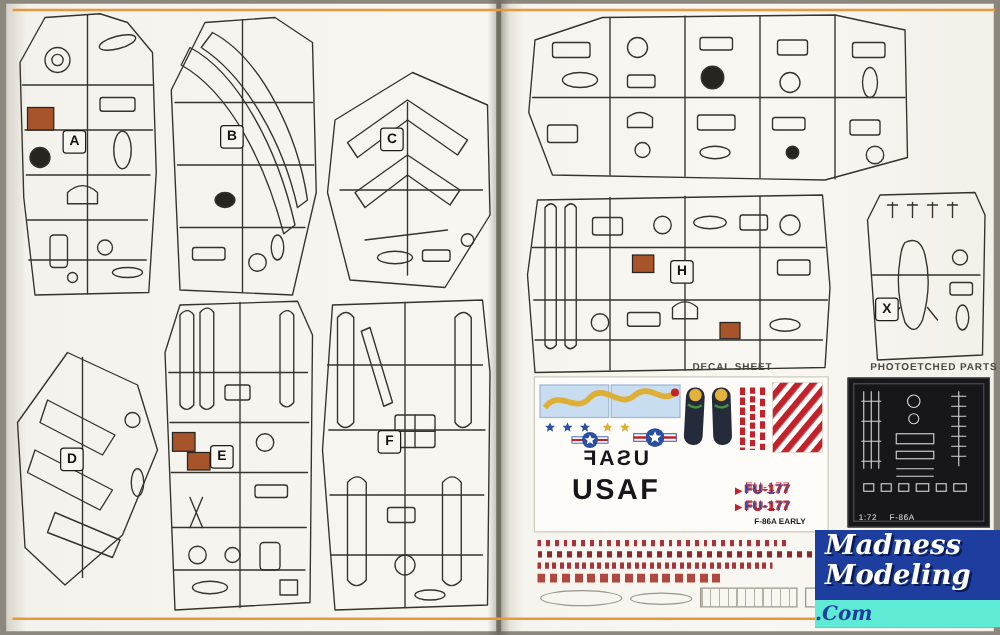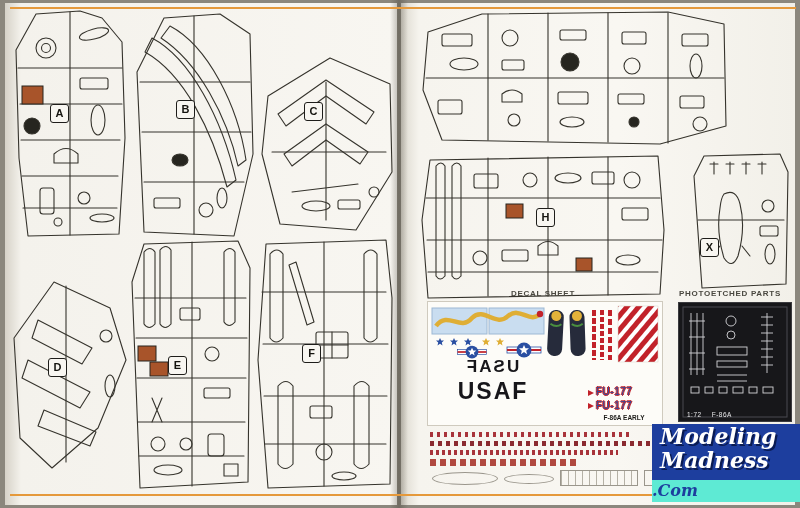--- a/index.html
+++ b/index.html
@@ -7,21 +7,21 @@
   .page{position:absolute;top:3px;bottom:3px;}
   .page.left{left:5px;width:392px;background:linear-gradient(90deg,#d6d2c8 0,#f4f2ec 16px,#f8f6f1 100%);}
   .page.right{left:401px;width:394px;background:linear-gradient(90deg,#dcd8ce 0,#f6f4ee 18px,#f9f7f2 55%,#f2f0e9 100%);}
   .gutter{position:absolute;left:390px;top:0;width:18px;height:100%;z-index:2;background:linear-gradient(90deg,rgba(55,50,40,0) 0,rgba(55,50,40,.32) 50%,rgba(55,50,40,0) 100%);}
   .rule{position:absolute;height:2px;background:#e5993b;z-index:3;}
   .rule.top{left:10px;right:4px;top:7px;}
   .rule.bottom{left:10px;right:4px;top:494px;}
   .sprue-svg{position:absolute;}
   .sln{stroke:#35332c;fill:none;stroke-width:1.1;stroke-linejoin:round;stroke-linecap:round;}
   .badge{position:absolute;width:17px;height:17px;border:1.6px solid #1e1d1a;border-radius:3px;background:#f8f6f1;color:#15140f;font-weight:bold;font-size:11px;line-height:17px;text-align:center;z-index:4;}
-  .sec-title{position:absolute;font-size:8px;letter-spacing:.7px;color:#4a4840;font-weight:bold;text-align:center;z-index:3;}
+  .sec-title{position:absolute;font-size:8px;letter-spacing:.7px;color:#4a4840;font-weight:bold;text-align:right;z-index:3;}
   .decal-sheet{position:absolute;left:428px;top:302px;width:234px;height:123px;background:#fdfcf8;box-shadow:0 0 0 1px #cfcabe;z-index:3;}
   .decal-art{position:absolute;left:0;top:0;}
   .usaf{position:absolute;font-weight:800;color:#17161a;letter-spacing:2px;white-space:nowrap;}
   .usaf.row1{left:4px;top:55px;width:120px;font-size:17px;transform:scaleX(-1);text-align:center;}
   .usaf.row2{left:0px;top:76px;width:130px;font-size:23px;text-align:center;}
   .fu-code{position:absolute;left:168px;font-size:10px;font-weight:normal;color:#2a4fa2;letter-spacing:.5px;white-space:nowrap;
            text-shadow:1px 0 #c2222a,-1px 0 #c2222a,0 1px #c2222a,0 -1px #c2222a;}
   .fu-code.c1{top:84px;}
   .fu-code.c2{top:98px;}
   .decal-variant{position:absolute;left:160px;top:112px;width:72px;font-size:6.5px;font-weight:bold;color:#1c1b18;text-align:center;white-space:nowrap;}
@@ -307,20 +307,20 @@
         <rect x="70" y="84" width="8" height="6"></rect>
           <rect x="84" y="84" width="10" height="6"></rect>
       </g>
     </svg>
     <div class="pe-caption">
       <span>1:72</span><span>F-86A</span>
     </div>
   </div>
 
   <div class="mm-logo">
+    <div class="mm-line">Madness</div>
     <div class="mm-line">Modeling</div>
-    <div class="mm-line">Madness</div>
     <div class="mm-com-strip">
       <span class="mm-com">.Com</span>
     </div>
   </div>
 
 </div>
 
 </body></html>

